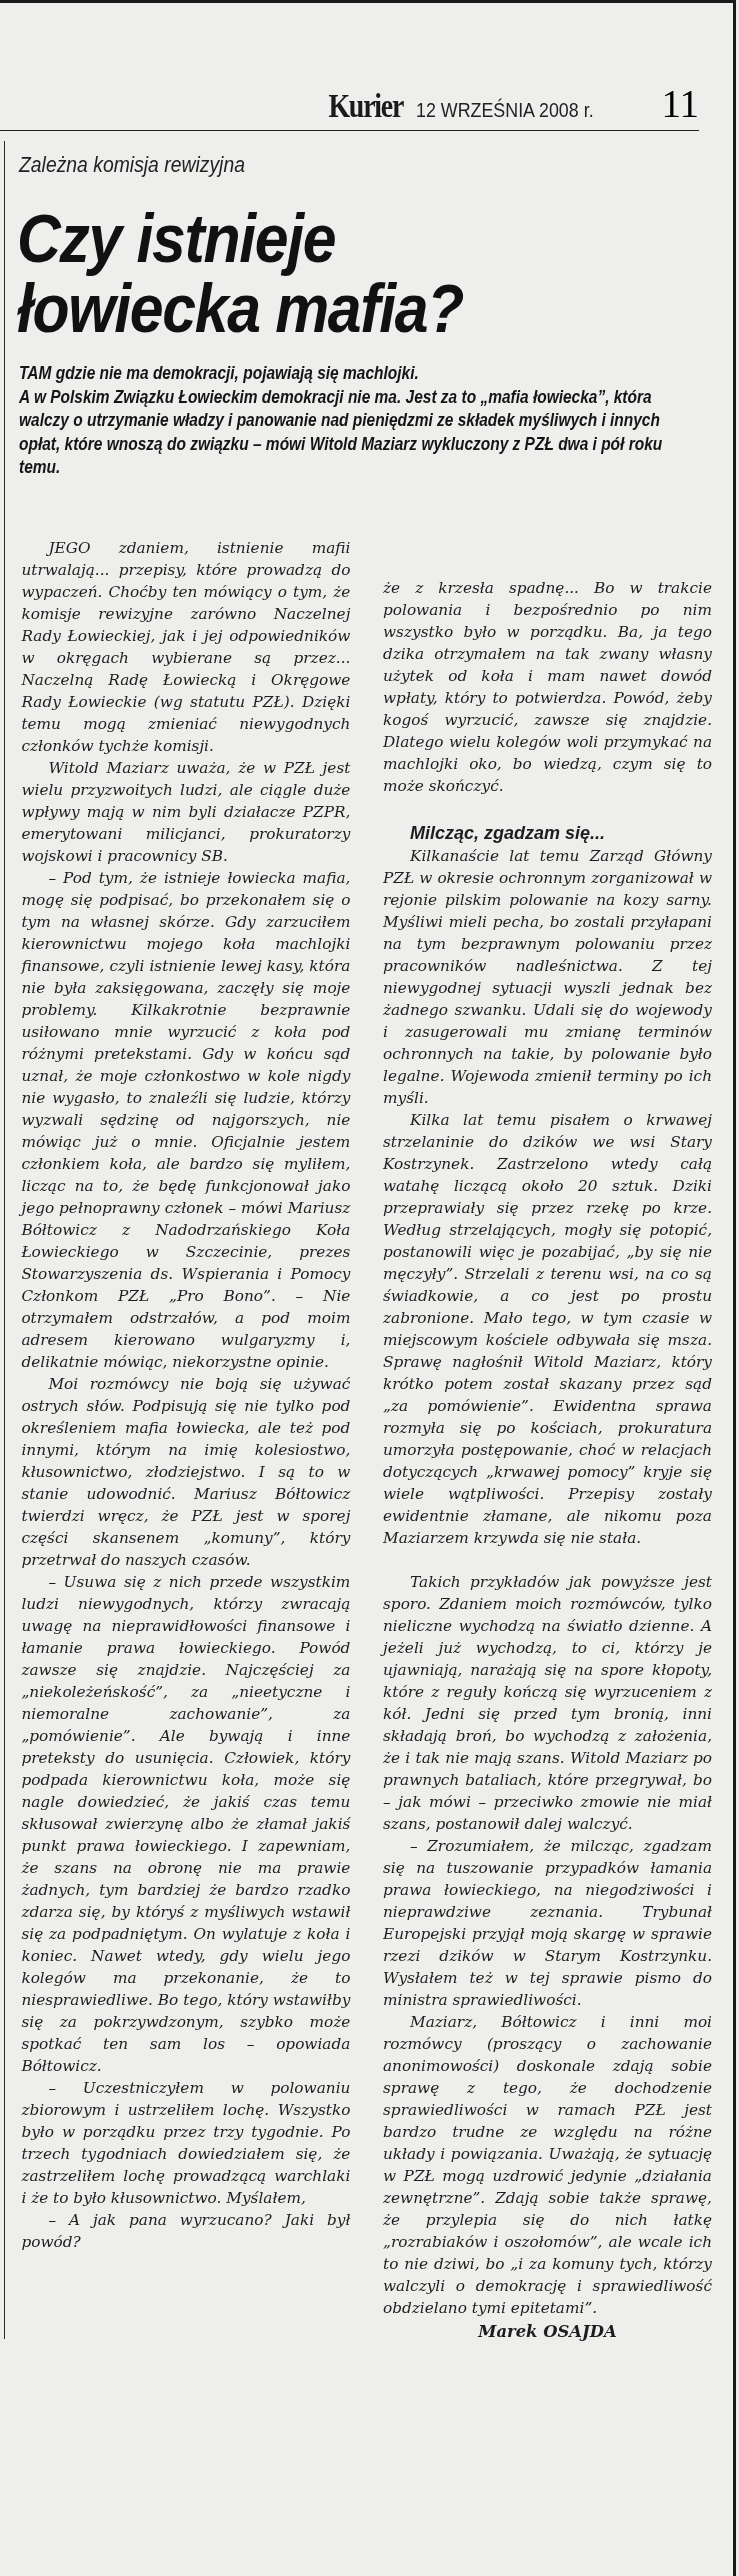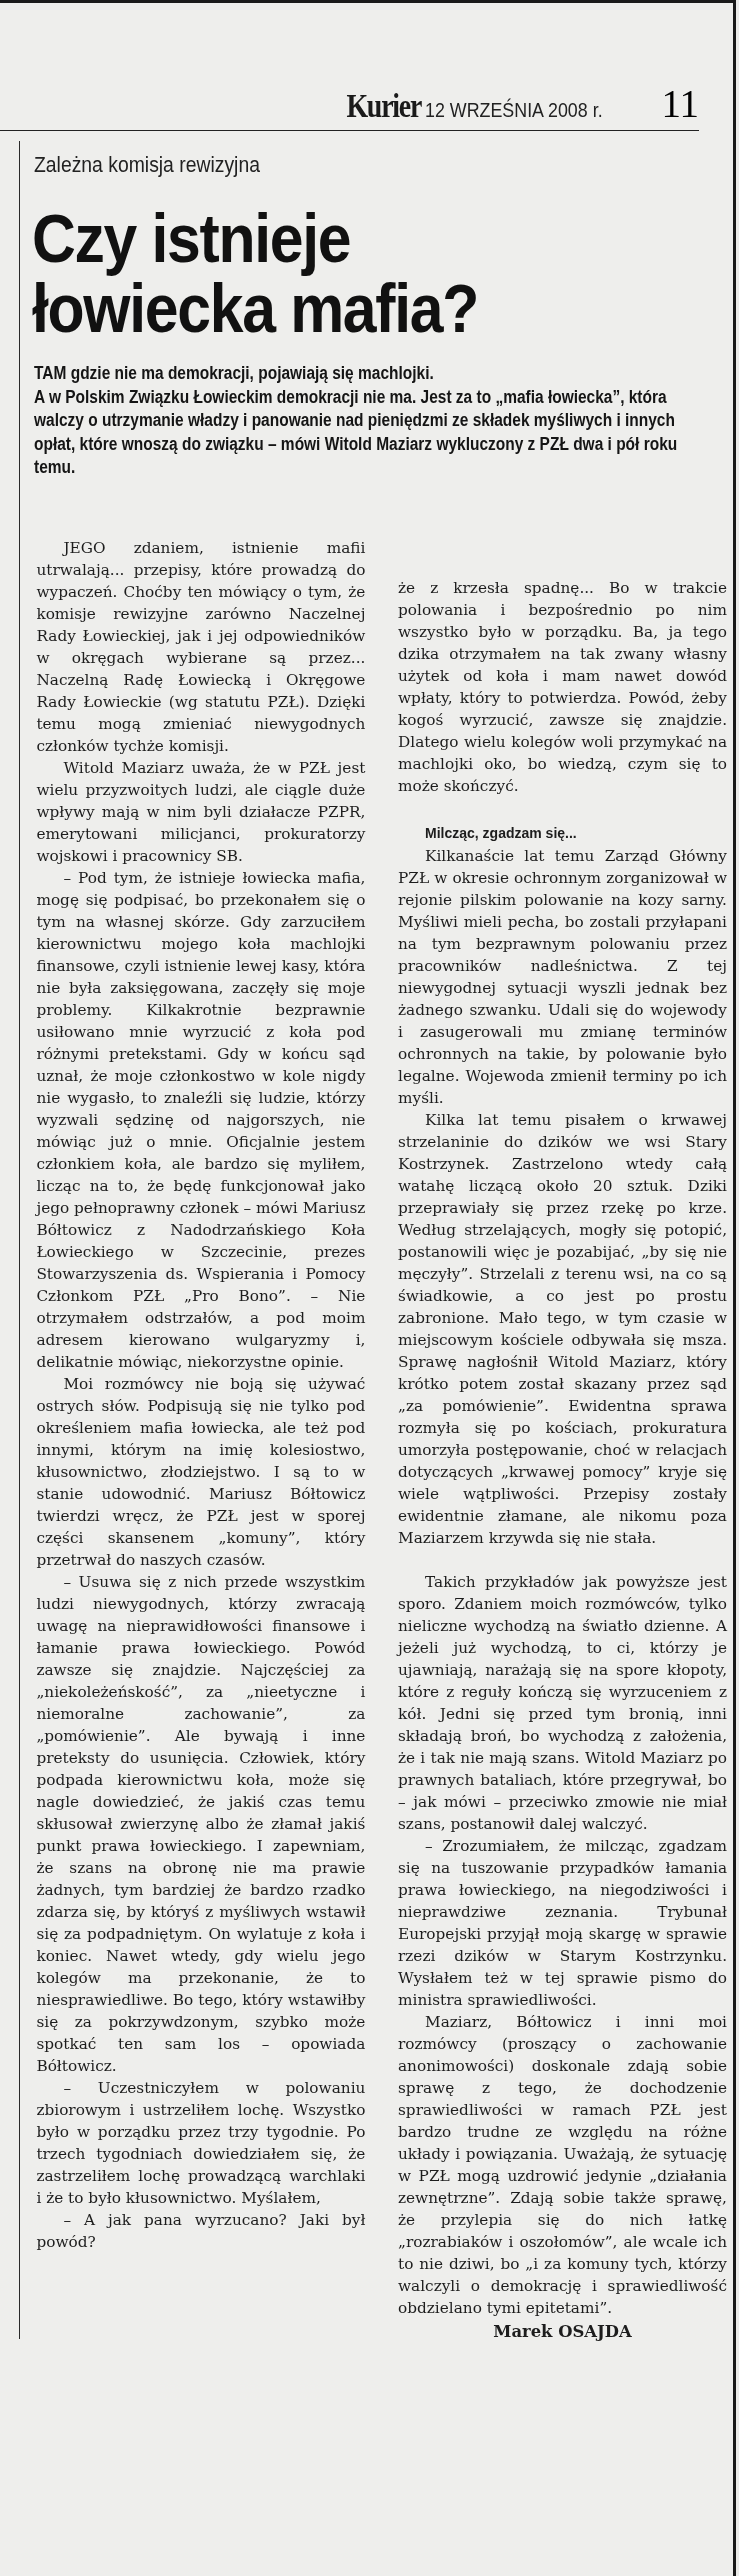--- a/index.html
+++ b/index.html
@@ -16,38 +16,39 @@
     border-top: 3.7px solid #1a1a1a;
     border-right: 3.7px solid #1a1a1a;
     box-sizing: border-box;
   }
   .masthead {
     position: absolute; left: 0; top: 0; width: 699px; height: 127px;
     border-bottom: 1.5px solid #222;
   }
   .masthead-inner {
     position: absolute; right: 0; bottom: 4.5px;
-    display: flex; align-items: baseline; gap: 14px;
+    display: flex; align-items: baseline; gap: 23px;
   }
   .mast-brand {
     font-family: "Liberation Serif", serif; font-weight: bold;
     font-size: 34px; letter-spacing: -1.5px; transform: scaleX(0.82); transform-origin: right;
     color: #1a1a1a;
   }
   .mast-date {
     font-family: "Liberation Sans", sans-serif; font-size: 21px; color: #222;
     transform: scaleX(0.85); transform-origin: left;
     margin-left: -10.5px;
   }
   .mast-page {
     font-family: "Liberation Serif", serif; font-size: 39px; color: #000000; margin-left: 13.5px;
   }
   .article {
-    position: absolute; left: 19px; top: 138px; width: 688px; height: 2198px;
+    position: absolute; left: 4px; top: 138px; width: 688px; height: 2198px;
     border-left: 1.5px solid #2a2a2a;
+    font-style: italic;
   }
   .kicker {
     position: absolute; left: 13.5px; top: 10.5px;
     font-family: "Liberation Sans", sans-serif; font-size: 22px; color: #222;
     transform: scaleX(0.88); transform-origin: left;
   }
   .headline {
     position: absolute; left: 12px; top: 63px;
     font-family: "Liberation Sans", sans-serif; font-weight: bold;
     font-size: 69px; line-height: 70px; letter-spacing: -1.5px; color: #111;
@@ -64,21 +65,21 @@
   .col {
     position: absolute; top: 396px; width: 329px;
     font-size: 15.3px; line-height: 22px; text-align: justify;
     hyphens: manual;
   }
   .col.left { left: 16.4px; }
   .col.right { left: 378px; top: 396px; }
   .col p { margin: 0; text-indent: 27px; }
   .col p.noindent { text-indent: 0; margin-top: 40px; }
   .subhead {
-    font-family: "Liberation Sans", sans-serif; font-weight: bold; font-size: 14px;
+    font-family: "Liberation Sans", sans-serif; font-weight: bold; font-size: 18px;
     margin: 25.4px 0 0 27px; line-height: 22.4px;
   }
   .gap { height: 22.4px; }
   .byline {
     text-align: center; font-weight: bold; font-size: 16.4px; margin-top: 1.5px;
   }
 </style>
 </head>
 <body>
 

